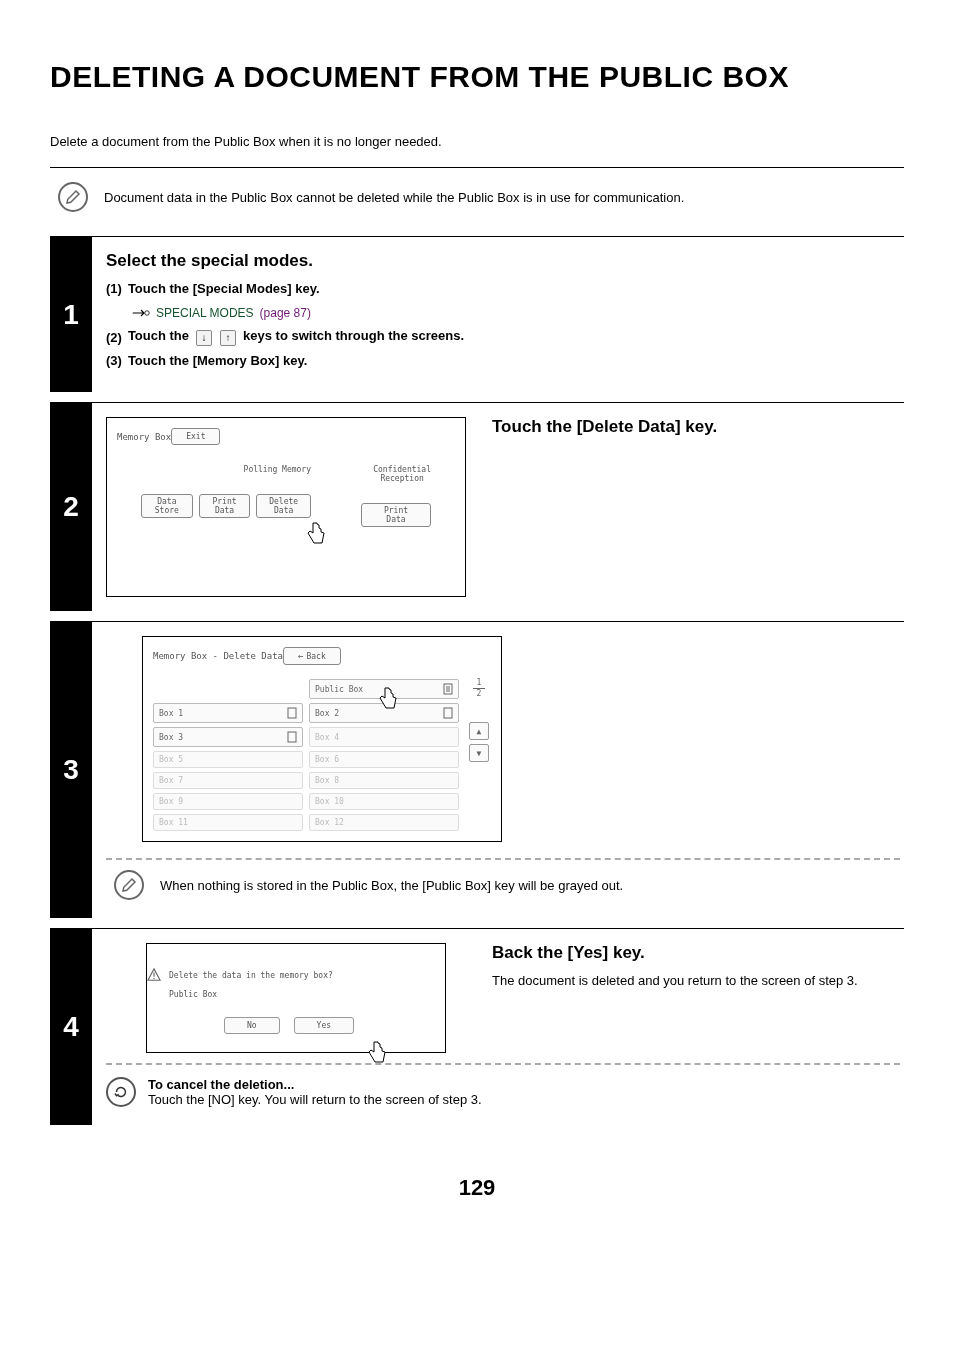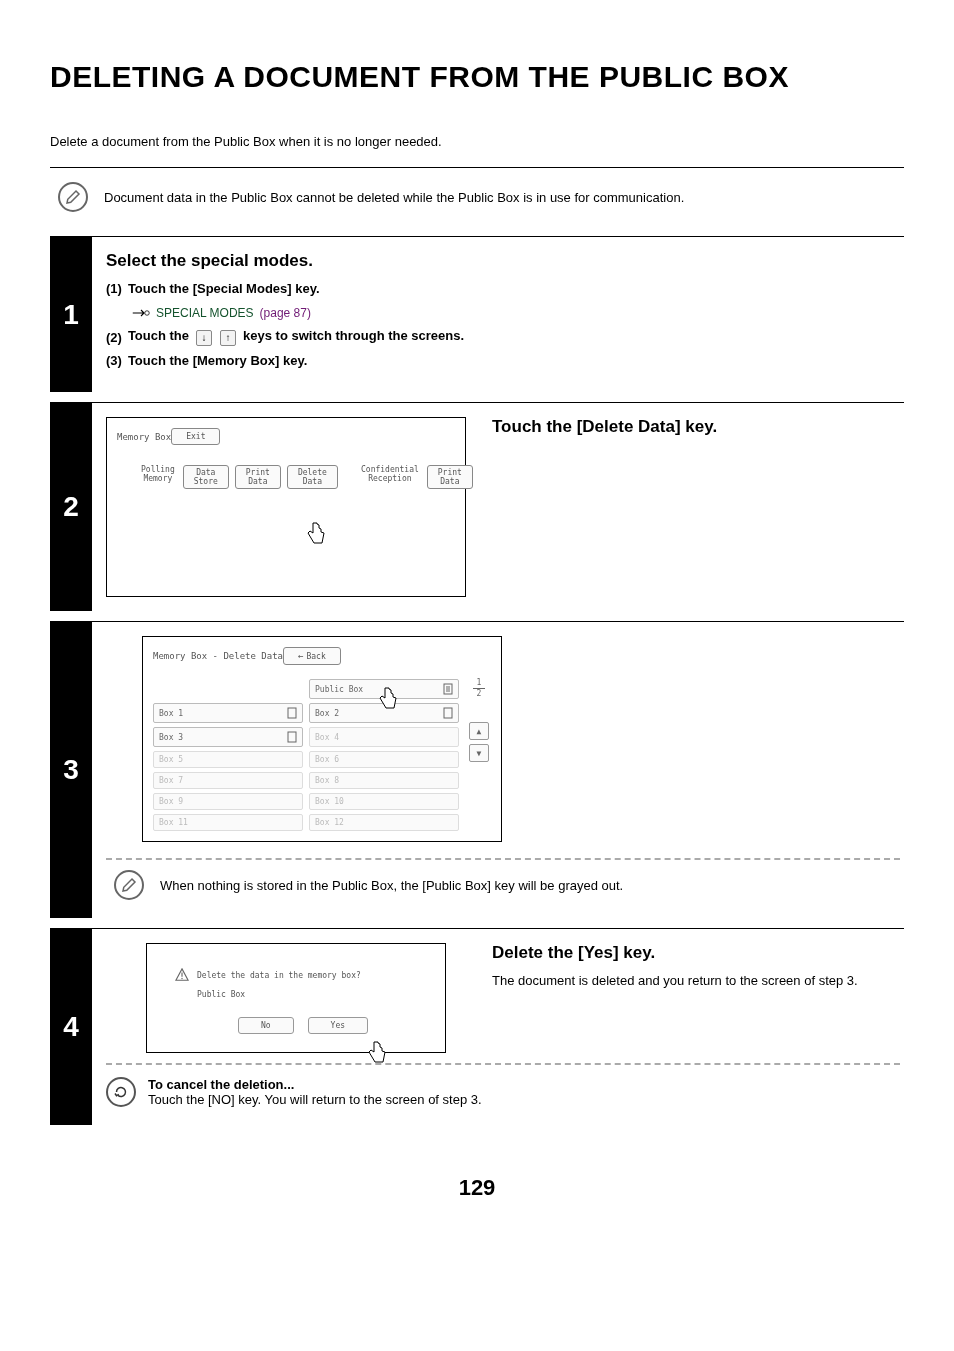--- a/index.html
+++ b/index.html
@@ -35,38 +35,38 @@
 
     .key-arrow { display:inline-block; width:16px; height:16px; border:1px solid #888; border-radius:2px; text-align:center; font-size:10px; line-height:14px; background:#f3f3f3; vertical-align:middle; margin:0 1px; }
 
     
     .panel { border:1px solid #000; padding:10px 10px; width: 360px; flex-shrink:0; background:#fff; position:relative; }
     .panel-header { display:flex; align-items:center; margin-bottom:14px; }
     .panel-title { font-size:9px; color:#555; font-family: monospace; }
     .btn { border:1px solid #888; border-radius:3px; font-size:8px; padding:2px 10px; color:#555; background:#fafafa; font-family:monospace; text-align:center; }
     .btn-wide { padding:3px 14px; }
     .section-label { font-size:8px; color:#555; font-family:monospace; text-align:center; }
-    .mem-col { display:flex; flex-direction:row; align-items:flex-start; gap:8px; }
+    .mem-col { display:flex; flex-direction:column; align-items:flex-end; gap:20px; }
     .mem-btns { display:flex; gap:6px; justify-content:center; }
     .touch-hand { position:absolute; width:24px; height:28px; }
     .touch-hand svg { width:100%; height:100%; }
 
     .dashed { border:none; border-top:2px dashed #aaa; margin:10px 0; }
 
     .box-grid { display:grid; grid-template-columns: 150px 150px; gap:4px 6px; margin-top:4px; }
     .box-cell { border:1px solid #bbb; border-radius:2px; font-size:8px; font-family:monospace; color:#666; padding:3px 5px; display:flex; justify-content:space-between; align-items:center; background:#fafafa; }
     .box-cell.disabled { color:#bbb; border-color:#ddd; }
     .doc-icon { width:10px; height:12px; }
     .pager { width:24px; display:flex; flex-direction:column; gap:4px; align-items:center; font-size:8px; font-family:monospace; color:#666; }
     .pager-frac { text-align:center; line-height:1; }
     .pager-frac .line { border-top:1px solid #666; margin:1px 0; width:12px; }
     .pager-btn { border:1px solid #999; border-radius:2px; width:20px; height:18px; display:flex; align-items:center; justify-content:center; background:#fafafa; }
     .back-arrow { font-size:9px; margin-right:3px; }
 
-    .panel-confirm { border:1px solid #000; padding:24px 14px 18px 28px; width:300px; margin-left:40px; }
+    .panel-confirm { border:1px solid #000; padding:24px 14px 18px 0; width:300px; margin-left:40px; }
     .warn-row { display:flex; gap:8px; align-items:center; font-size:8px; font-family:monospace; color:#555; }
     .warn-icon { width:14px; height:14px; }
     .confirm-label { font-size:8px; font-family:monospace; color:#555; margin:8px 0 18px 22px; }
     .confirm-btns { display:flex; gap:14px; justify-content:center; }
     .confirm-btn { border:1px solid #999; border-radius:3px; font-size:8px; font-family:monospace; color:#555; padding:3px 22px; background:#fafafa; }
 
     .cancel-row { display:flex; gap:12px; align-items:flex-start; margin-top:12px; }
     .cancel-icon { width:30px; height:30px; border:2px solid #555; border-radius:50%; display:flex; align-items:center; justify-content:center; flex-shrink:0; }
     .cancel-text-title { font-weight:bold; font-size:13px; }
     .cancel-text-body { font-size:13px; }
@@ -278,21 +278,21 @@
             <span class="confirm-btn">Yes</span>
           </div>
         </div>
         <div class="touch-hand" style="left:258px; top:96px;">
           <svg viewBox="0 0 24 28">
               <path d="M10 3v10l-3-2-2 2 6 10h8l2-10-3-1v-3l-2-1v-3l-2-1V3z" fill="#fff" stroke="#000" stroke-width="1"></path>
             </svg>
         </div>
       </div>
       <div class="step-right">
-        <div class="step-title">Delete the [Yes] key.</div>
+        <div class="step-title">Back the [Yes] key.</div>
         <div style="font-size:13px;">The document is deleted and you return to the screen of step 3.</div>
       </div>
     </div>
     <hr class="dashed">
     <div class="cancel-row">
       <div class="cancel-icon">
         <svg viewBox="0 0 24 24" width="18" height="18">
             <path d="M6 12a6 6 0 1 1 2 4.5" fill="none" stroke="#333" stroke-width="2"></path>
             <path d="M4 14l2 3 3-2" fill="none" stroke="#333" stroke-width="2"></path>
           </svg>

